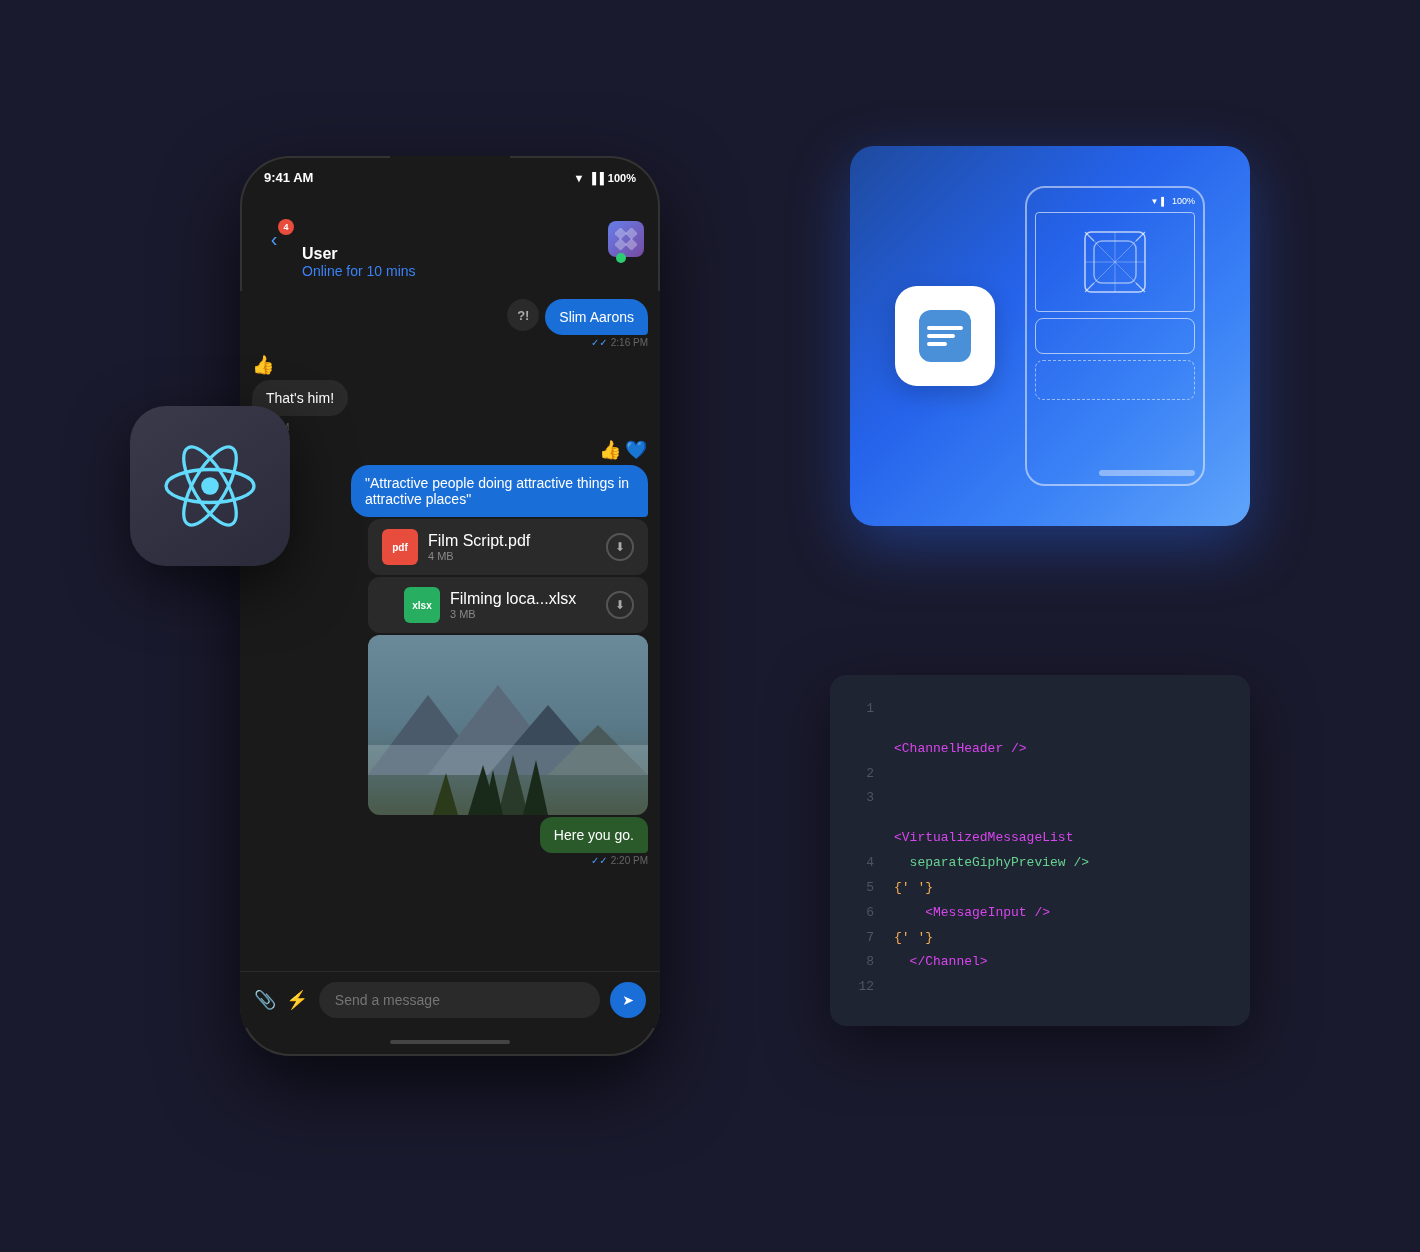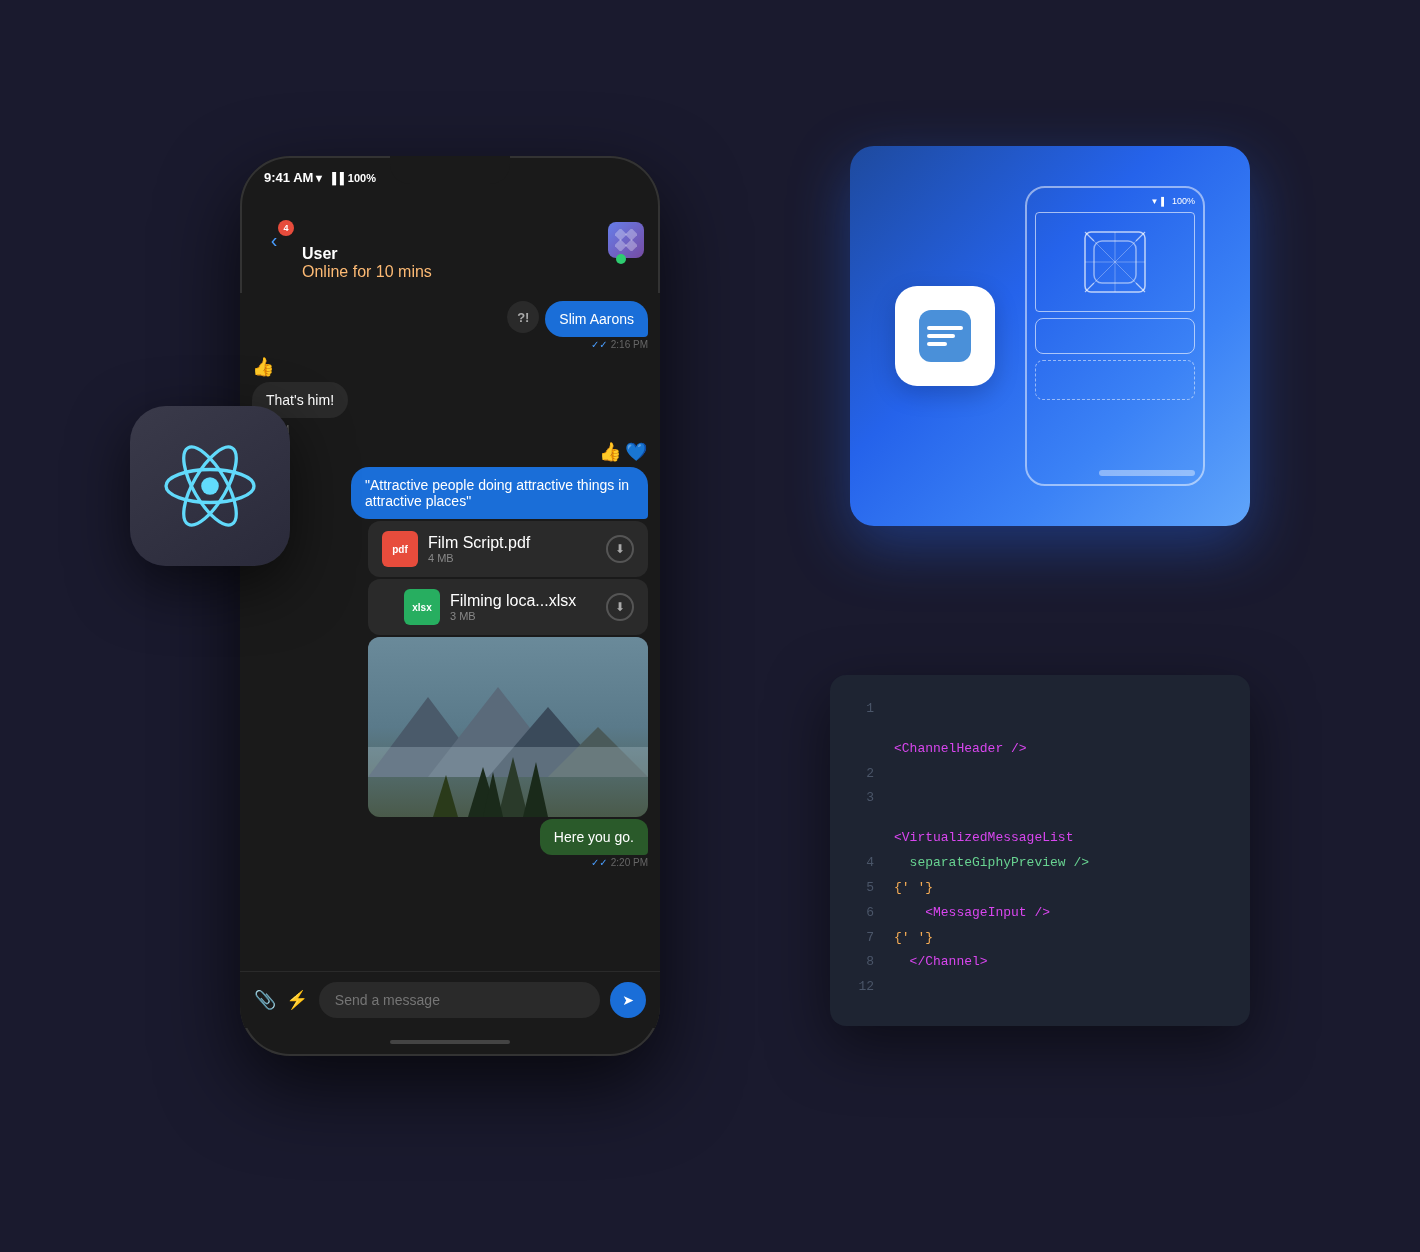--- a/index.html
+++ b/index.html
@@ -70,21 +70,21 @@
       width: 120px;
       height: 28px;
       background: #1a1a1a;
       border-radius: 0 0 20px 20px;
       z-index: 10;
     }
 
     
     .status-bar {
       display: flex;
-      justify-content: flex-start;
+      justify-content: space-between;
       align-items: center;
       padding: 14px 24px 6px;
       color: white;
       font-size: 12px;
       font-weight: 600;
       flex-shrink: 0;
     }
 
     .status-time { font-size: 13px; font-weight: 700; }
 
@@ -129,21 +129,21 @@
       display: flex;
       align-items: center;
       justify-content: center;
       color: white;
       font-size: 9px;
       font-weight: 700;
     }
 
     .contact-info { flex: 1; }
     .contact-name { color: white; font-size: 16px; font-weight: 600; margin-top: 46px; }
-    .contact-status { color: #fdba74; font-size: 16px; }
+    .contact-status { color: #3b82f6; font-size: 14px; }
 
     .header-avatar {
       width: 36px;
       height: 36px;
       border-radius: 8px;
       background: linear-gradient(135deg, #667eea, #764ba2);
       display: flex;
       align-items: center;
       justify-content: center;
     }

